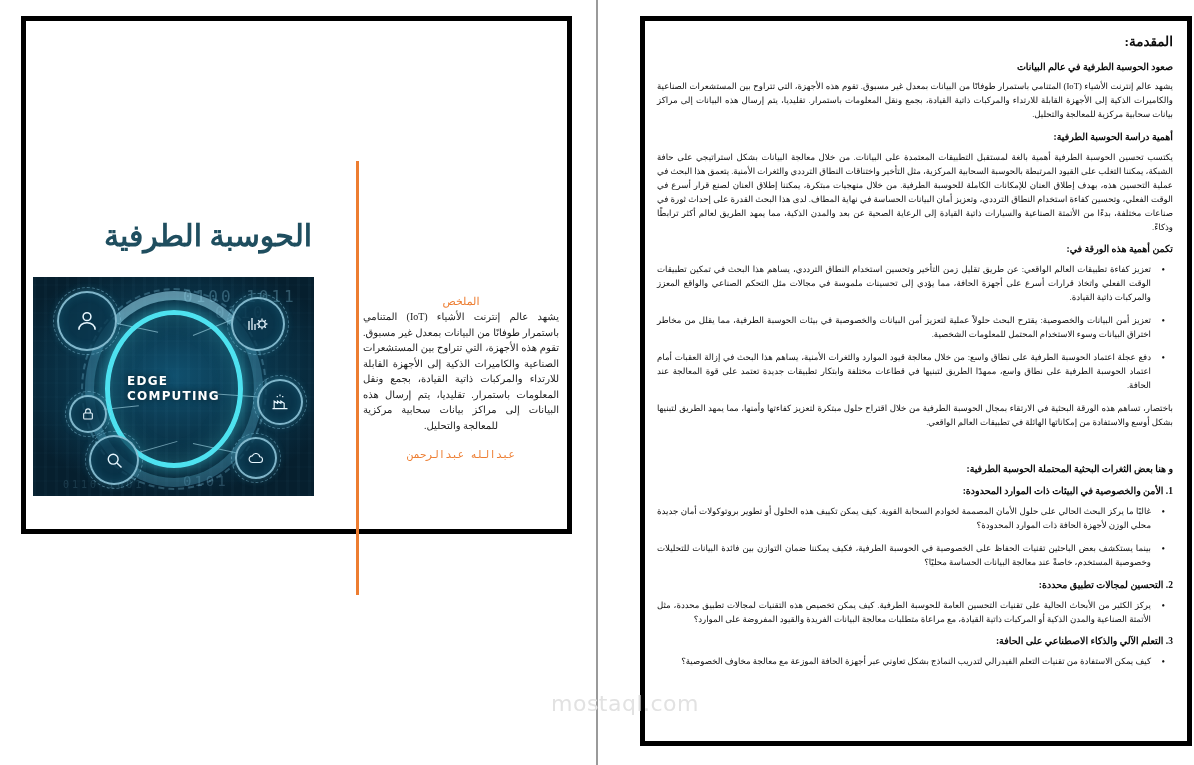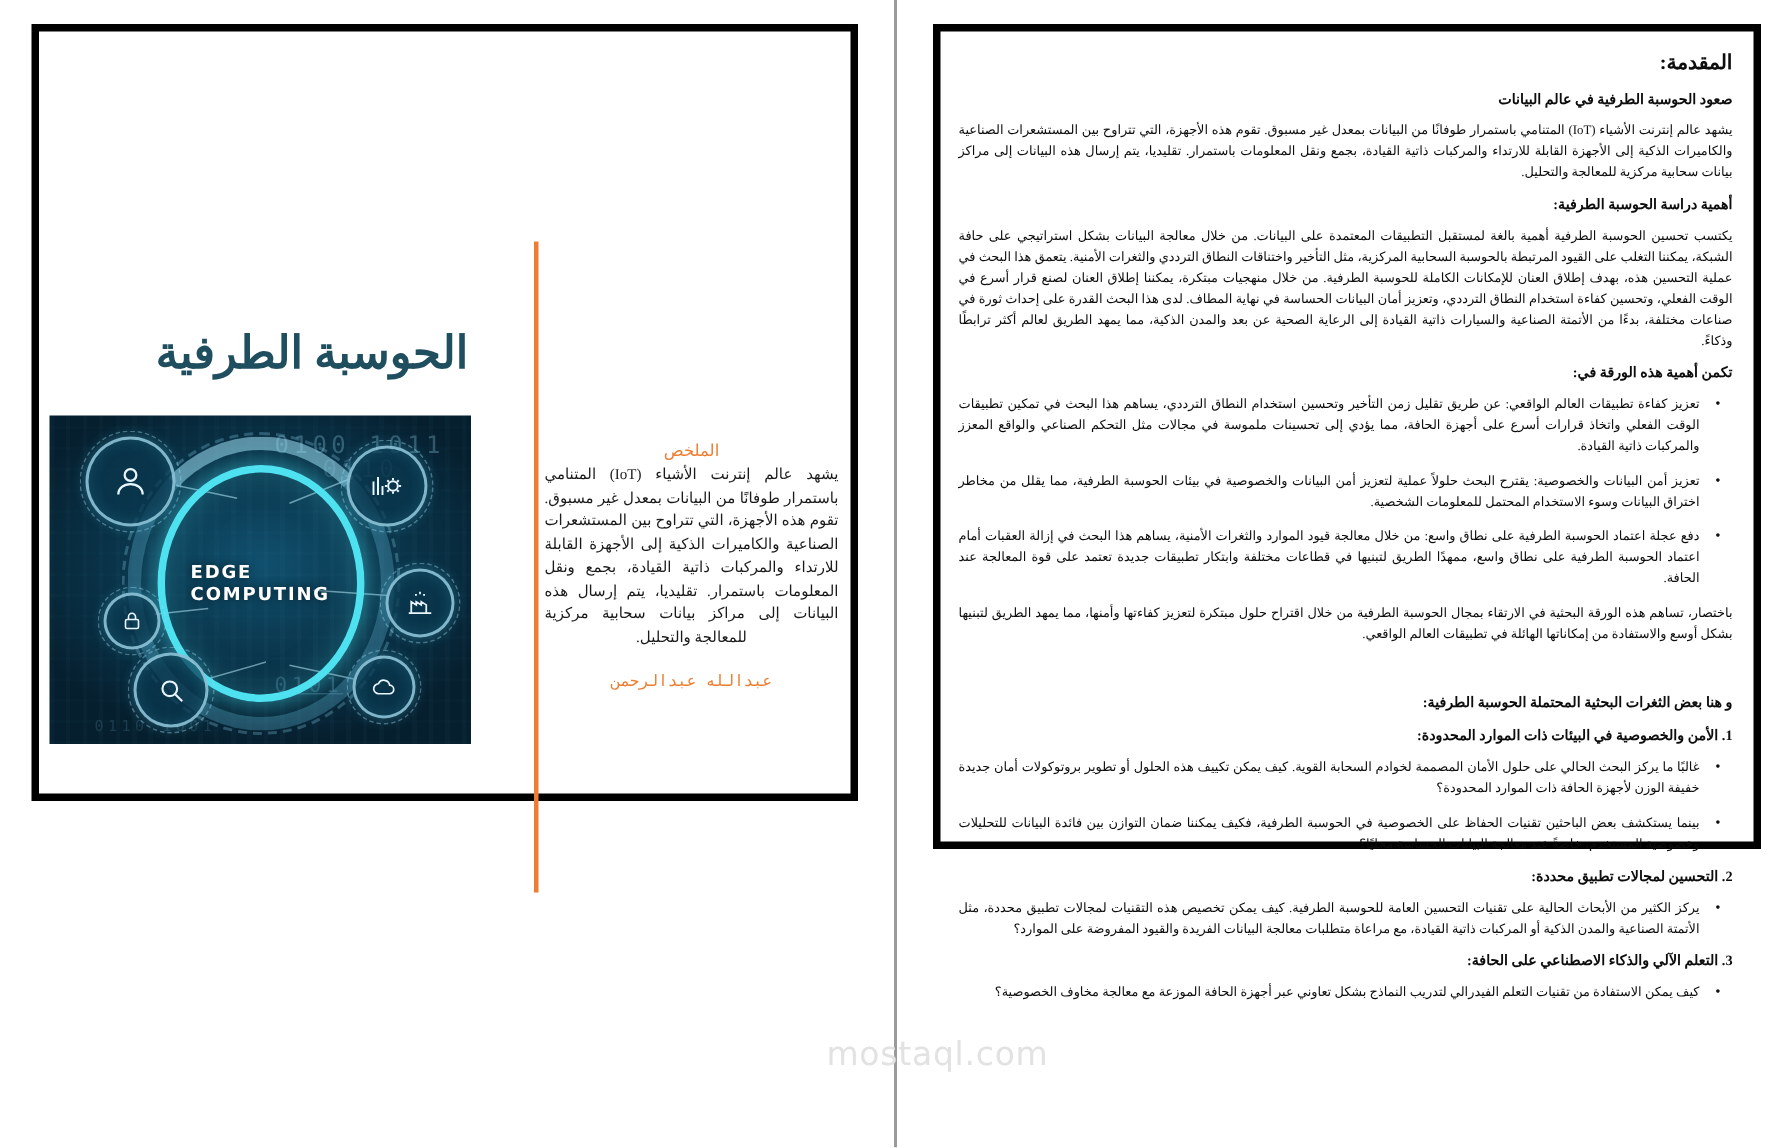--- a/index.html
+++ b/index.html
@@ -39,24 +39,24 @@
   }
 
   #page-left {
     left: 21px;
     top: 16px;
     width: 551px;
     height: 518px;
   }
 
   #page-right {
-    left: 622px;
+    left: 640px;
     top: 16px;
     width: 552px;
-    height: 550px;
+    height: 730px;
   }
 
   
 
   .cover-inner {
     position: absolute;
     inset: 0;
   }
 
   
@@ -107,21 +107,21 @@
     position: absolute;
     color: rgba(150,215,240,.30);
     font-family: "DejaVu Sans Mono", "Liberation Mono", monospace;
     font-size: 16px;
     letter-spacing: 3px;
     white-space: nowrap;
     pointer-events: none;
   }
   .hero .bitrow.r1 { left: 150px; top: 10px; }
   .hero .bitrow.r2 { left: 182px; top: 26px; color: rgba(150,215,240,.18); }
-  .hero .bitrow.r3 { left: 150px; top: 172px; font-size: 14px; color: rgba(150,215,240,.22); text-decoration: underline; }
+  .hero .bitrow.r3 { left: 150px; top: 196px; font-size: 14px; color: rgba(150,215,240,.22); }
   .hero .bitrow.r4 { left: 30px;  top: 202px; font-size: 10px; color: rgba(150,215,240,.15); }
 
   .hero-core {
     position: absolute;
     left: 50%;
     top: 51%;
     transform: translate(-50%, -50%);
     width: 128px;
     height: 148px;
     border-radius: 50%;
@@ -425,21 +425,21 @@
       </ul>
 
       <p class="doc-p">باختصار، تساهم هذه الورقة البحثية في الارتقاء بمجال الحوسبة الطرفية من خلال اقتراح حلول مبتكرة لتعزيز كفاءتها وأمنها، مما يمهد الطريق لتبنيها بشكل أوسع والاستفادة من إمكاناتها الهائلة في تطبيقات العالم الواقعي.</p>
 
       <div class="gap-lg"></div>
 
       <h2 class="doc-h2">و هنا بعض الثغرات البحثية المحتملة الحوسبة الطرفية:</h2>
 
       <h2 class="doc-h2 spaced-top">1. الأمن والخصوصية في البيئات ذات الموارد المحدودة:</h2>
       <ul class="doc-list">
-        <li>غالبًا ما يركز البحث الحالي على حلول الأمان المصممة لخوادم السحابة القوية. كيف يمكن تكييف هذه الحلول أو تطوير بروتوكولات أمان جديدة خفيفة الوزن لأجهزة الحافة ذات الموارد المحدودة؟</li>
+        <li>غالبًا ما يركز البحث الحالي على حلول الأمان المصممة لخوادم السحابة القوية. كيف يمكن تكييف هذه الحلول أو تطوير بروتوكولات أمان جديدة محلي الوزن لأجهزة الحافة ذات الموارد المحدودة؟</li>
         <li>بينما يستكشف بعض الباحثين تقنيات الحفاظ على الخصوصية في الحوسبة الطرفية، فكيف يمكننا ضمان التوازن بين فائدة البيانات للتحليلات وخصوصية المستخدم، خاصةً عند معالجة البيانات الحساسة محليًا؟</li>
       </ul>
 
       <h2 class="doc-h2">2. التحسين لمجالات تطبيق محددة:</h2>
       <ul class="doc-list">
         <li>يركز الكثير من الأبحاث الحالية على تقنيات التحسين العامة للحوسبة الطرفية. كيف يمكن تخصيص هذه التقنيات لمجالات تطبيق محددة، مثل الأتمتة الصناعية والمدن الذكية أو المركبات ذاتية القيادة، مع مراعاة متطلبات معالجة البيانات الفريدة والقيود المفروضة على الموارد؟</li>
       </ul>
 
       <h2 class="doc-h2">3. التعلم الآلي والذكاء الاصطناعي على الحافة:</h2>
       <ul class="doc-list">

